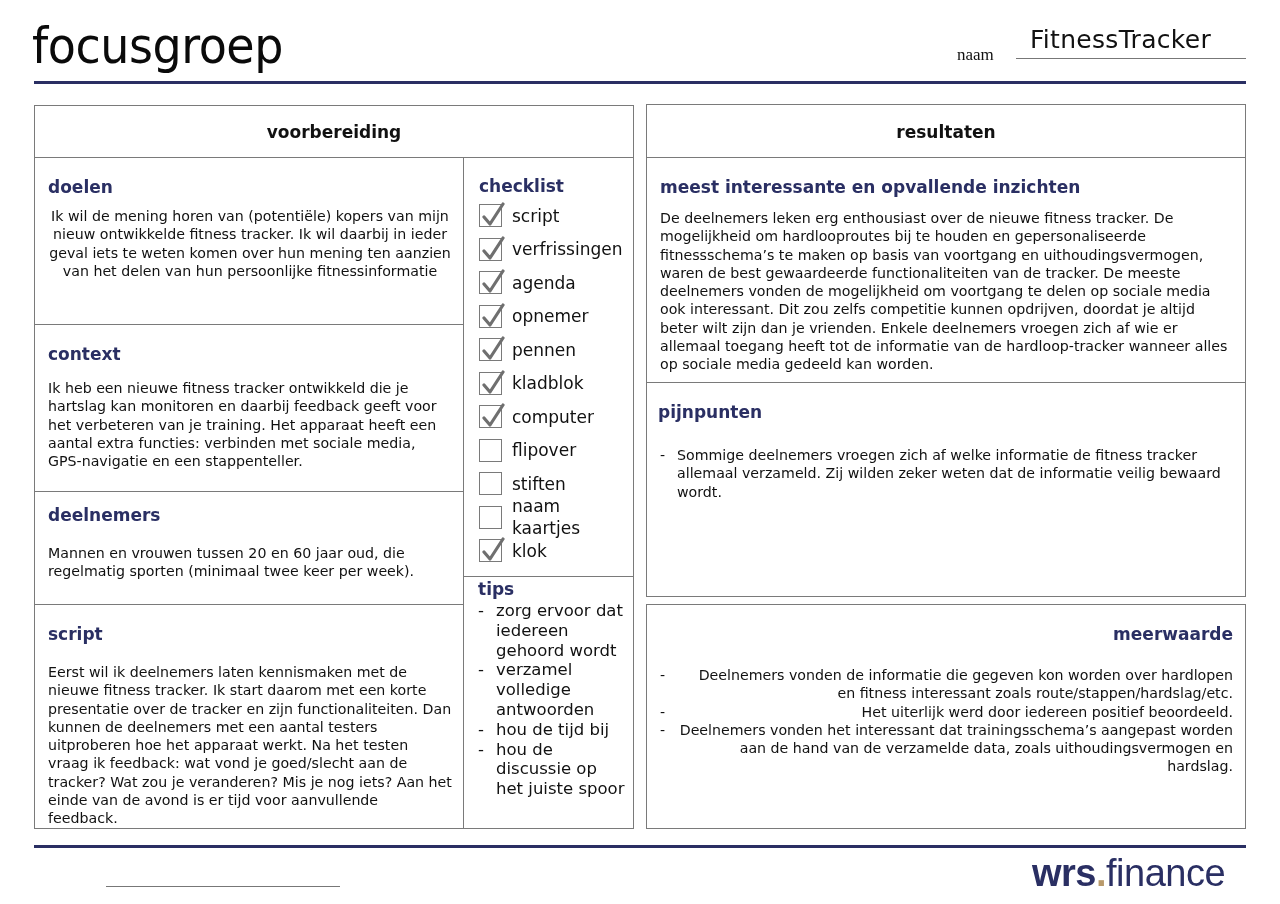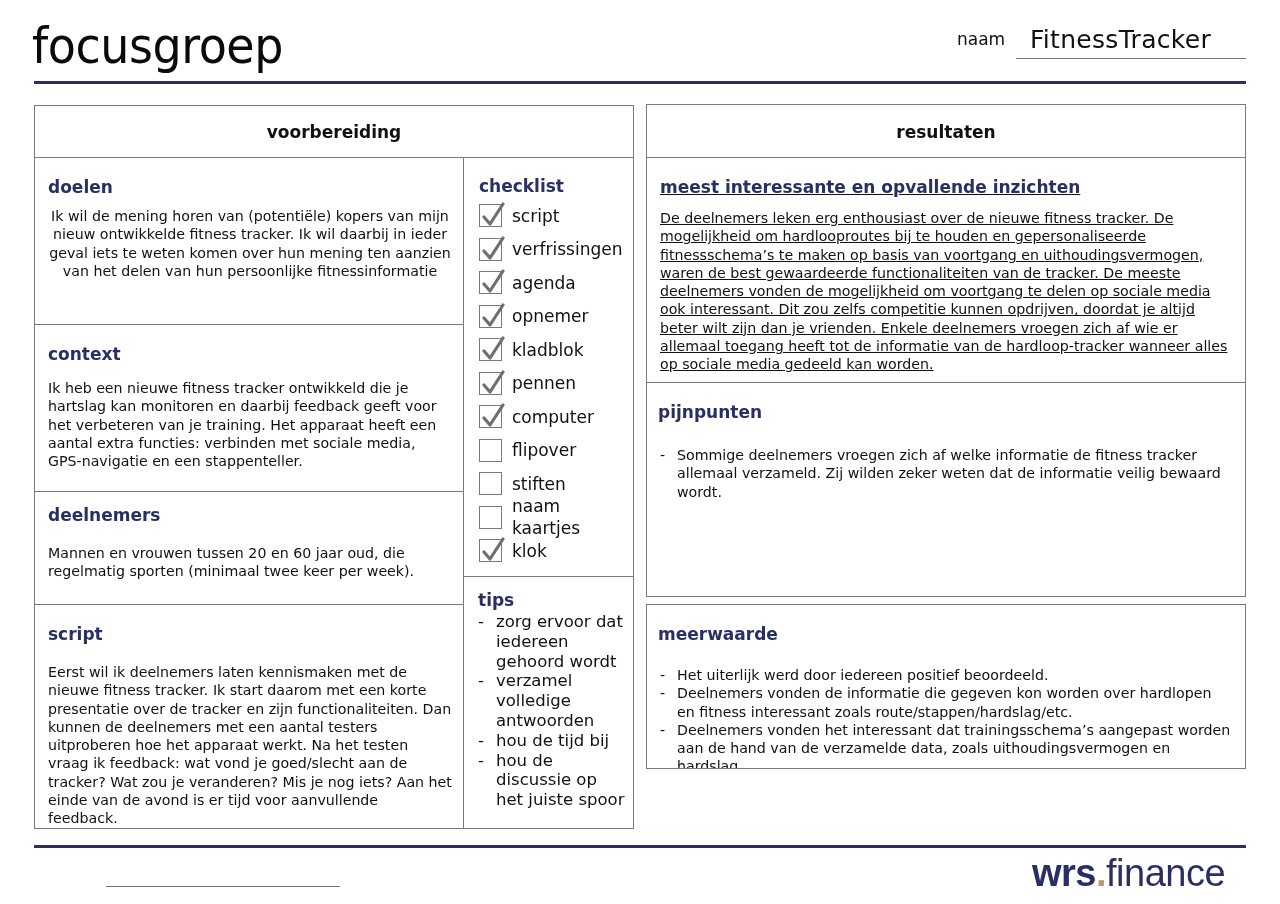--- a/index.html
+++ b/index.html
@@ -3,21 +3,21 @@
 <meta charset="utf-8">
 <style>
   * { box-sizing: border-box; margin: 0; padding: 0; }
   html, body { width: 1280px; height: 904px; background: #ffffff; overflow: hidden; }
   body { position: relative; font-family: "DejaVu Sans", "Liberation Sans", sans-serif; color: #111; }
 
   .abs { position: absolute; }
 
   
   #title { left: 32px; top: 14px; font-size: 50px; line-height: 64px; letter-spacing: -0.5px; color: #0a0a0a; font-family: "DejaVu Sans", sans-serif; font-weight: normal; transform: scaleX(0.92); transform-origin: left; }
-  #name-label { left: 957px; top: 28px; font-size: 17px; line-height: 22px; color: #111; }
+  #name-label { left: 957px; top: 44px; font-size: 17px; line-height: 22px; color: #111; font-family: Liberation Serif, serif; }
   #name-line { left: 1016px; top: 58px; width: 230px; height: 1px; background: #777; }
   #name-value { left: 1030px; top: 24px; font-size: 25px; line-height: 32px; color: #111; letter-spacing: 0.3px; }
   #top-rule { left: 34px; top: 81px; width: 1212px; height: 3px; background: #2a2f63; }
 
   
   .panel { border: 1.5px solid #7a7a7a; background: #fff; }
   .cell { border: 1.5px solid #7a7a7a; background: #fff; overflow: hidden; }
   .panel-head { display: flex; align-items: center; justify-content: center; font-size: 17px; font-weight: bold; color: #111; }
 
   .sec-title { font-size: 17px; font-weight: bold; color: #2a2f63; line-height: 22px; }
@@ -104,27 +104,27 @@
       <li class="check-item">
         <span class="box"><span><svg width="24" height="26" viewBox="0 0 24 26">
               <path d="M3 15 L9 22 L22 2" fill="none" stroke="#6f6f6f" stroke-width="3.2" stroke-linejoin="round" stroke-linecap="round"></path>
             </svg></span></span>
         <span class="check-label">opnemer</span>
       </li>
       <li class="check-item">
         <span class="box"><span><svg width="24" height="26" viewBox="0 0 24 26">
               <path d="M3 15 L9 22 L22 2" fill="none" stroke="#6f6f6f" stroke-width="3.2" stroke-linejoin="round" stroke-linecap="round"></path>
             </svg></span></span>
-        <span class="check-label">kladblok</span>
+        <span class="check-label">pennen</span>
       </li>
       <li class="check-item">
         <span class="box"><span><svg width="24" height="26" viewBox="0 0 24 26">
               <path d="M3 15 L9 22 L22 2" fill="none" stroke="#6f6f6f" stroke-width="3.2" stroke-linejoin="round" stroke-linecap="round"></path>
             </svg></span></span>
-        <span class="check-label">pennen</span>
+        <span class="check-label">kladblok</span>
       </li>
       <li class="check-item">
         <span class="box"><span><svg width="24" height="26" viewBox="0 0 24 26">
               <path d="M3 15 L9 22 L22 2" fill="none" stroke="#6f6f6f" stroke-width="3.2" stroke-linejoin="round" stroke-linecap="round"></path>
             </svg></span></span>
         <span class="check-label">computer</span>
       </li>
       <li class="check-item">
         <span class="box"></span>
         <span class="check-label">flipover</span>
@@ -139,51 +139,51 @@
       </li>
       <li class="check-item">
         <span class="box"><span><svg width="24" height="26" viewBox="0 0 24 26">
               <path d="M3 15 L9 22 L22 2" fill="none" stroke="#6f6f6f" stroke-width="3.2" stroke-linejoin="round" stroke-linecap="round"></path>
             </svg></span></span>
         <span class="check-label">klok</span>
       </li>
     </ul>
 </div>
 
-<div class="abs cell" style="left:463px; top:576px; width:171px; height:253px; padding:12px 6px 0 14px;">
+<div class="abs cell" style="left:463px; top:576px; width:171px; height:253px; padding:1px 6px 0 14px;">
   <div class="sec-title">tips</div>
   <ul class="tips" id="tips" style="margin-top:1px;">
       <li>zorg ervoor dat iedereen gehoord wordt</li>
       <li>verzamel volledige antwoorden</li>
       <li>hou de tijd bij</li>
       <li>hou de discussie op het juiste spoor</li>
     </ul>
 </div>
 
 <div class="abs panel panel-head" style="left:646px; top:104px; width:600px; height:55px;">
   <span>resultaten</span>
 </div>
 
-<div class="abs cell" style="left:646px; top:157px; width:600px; height:236px; padding:18px 12px 0 13px;text-decoration:underline;">
+<div class="abs cell" style="left:646px; top:157px; width:600px; height:236px; padding:18px 12px 0 13px;">
   <div class="sec-title">meest interessante en opvallende inzichten</div>
   <div class="sec-body" style="margin-top:11px;">De deelnemers leken erg enthousiast over de nieuwe fitness tracker. De mogelijkheid om hardlooproutes bij te houden en gepersonaliseerde fitnessschema’s te maken op basis van voortgang en uithoudingsvermogen, waren de best gewaardeerde functionaliteiten van de tracker. De meeste deelnemers vonden de mogelijkheid om voortgang te delen op sociale media ook interessant. Dit zou zelfs competitie kunnen opdrijven, doordat je altijd beter wilt zijn dan je vrienden. Enkele deelnemers vroegen zich af wie er allemaal toegang heeft tot de informatie van de hardloop-tracker wanneer alles op sociale media gedeeld kan worden.</div>
 </div>
 
 <div class="abs cell" style="left:646px; top:382px; width:600px; height:215px; padding:18px 12px 0 11px;">
   <div class="sec-title">pijnpunten</div>
   <ul class="bullets" id="pain-list" style="margin-top:23px;">
       <li>Sommige deelnemers vroegen zich af welke informatie de fitness tracker allemaal verzameld. Zij wilden zeker weten dat de informatie veilig bewaard wordt.</li>
     </ul>
 </div>
 
-<div class="abs cell" style="left:646px; top:604px; width:600px; height:165px; padding:18px 12px 0 11px;">
+<div class="abs cell" style="left:646px; top:604px; width:600px; height:225px; padding:18px 12px 0 11px;text-align:right;">
   <div class="sec-title">meerwaarde</div>
   <ul class="bullets" id="value-list" style="margin-top:21px;">
+      <li>Deelnemers vonden de informatie die gegeven kon worden over hardlopen en fitness interessant zoals route/stappen/hardslag/etc.</li>
       <li>Het uiterlijk werd door iedereen positief beoordeeld.</li>
-      <li>Deelnemers vonden de informatie die gegeven kon worden over hardlopen en fitness interessant zoals route/stappen/hardslag/etc.</li>
       <li>Deelnemers vonden het interessant dat trainingsschema’s aangepast worden aan de hand van de verzamelde data, zoals uithoudingsvermogen en hardslag.</li>
     </ul>
 </div>
 
 <div id="bottom-rule" class="abs"></div>
 <div id="date-label" class="abs">datum</div>
 <div id="date-line" class="abs"></div>
 <div id="brand" class="abs"><span class="b1">wrs</span><span class="dot">.</span><span class="b2">finance</span></div>
 
 </body></html>

